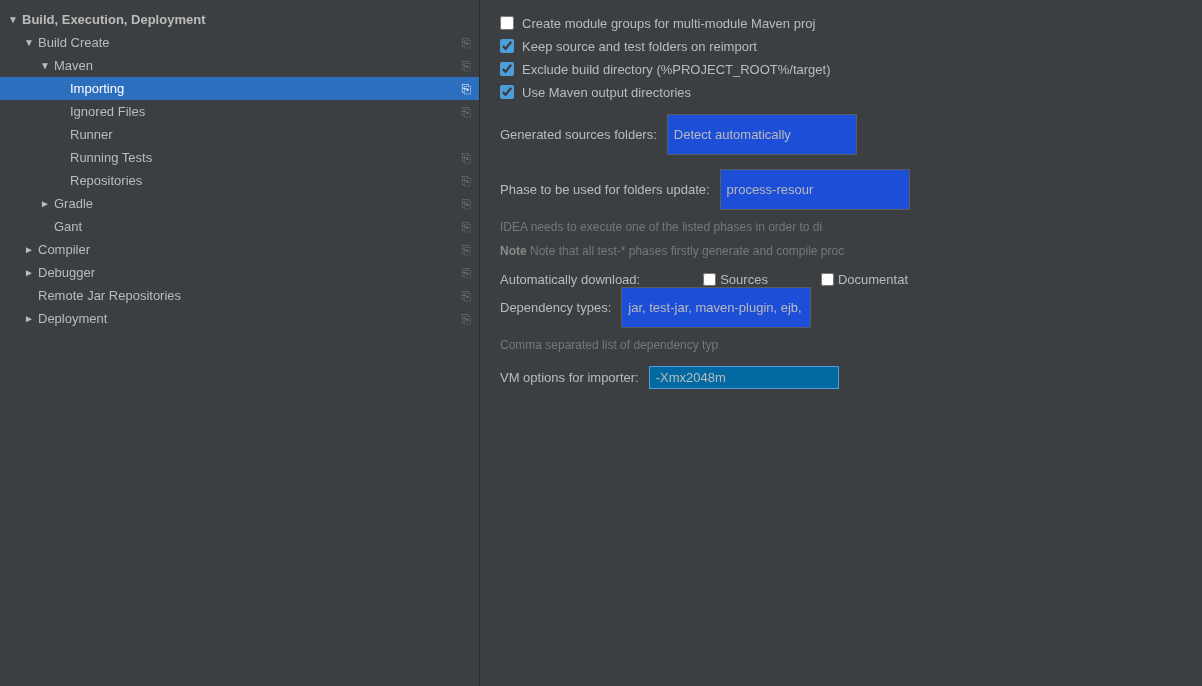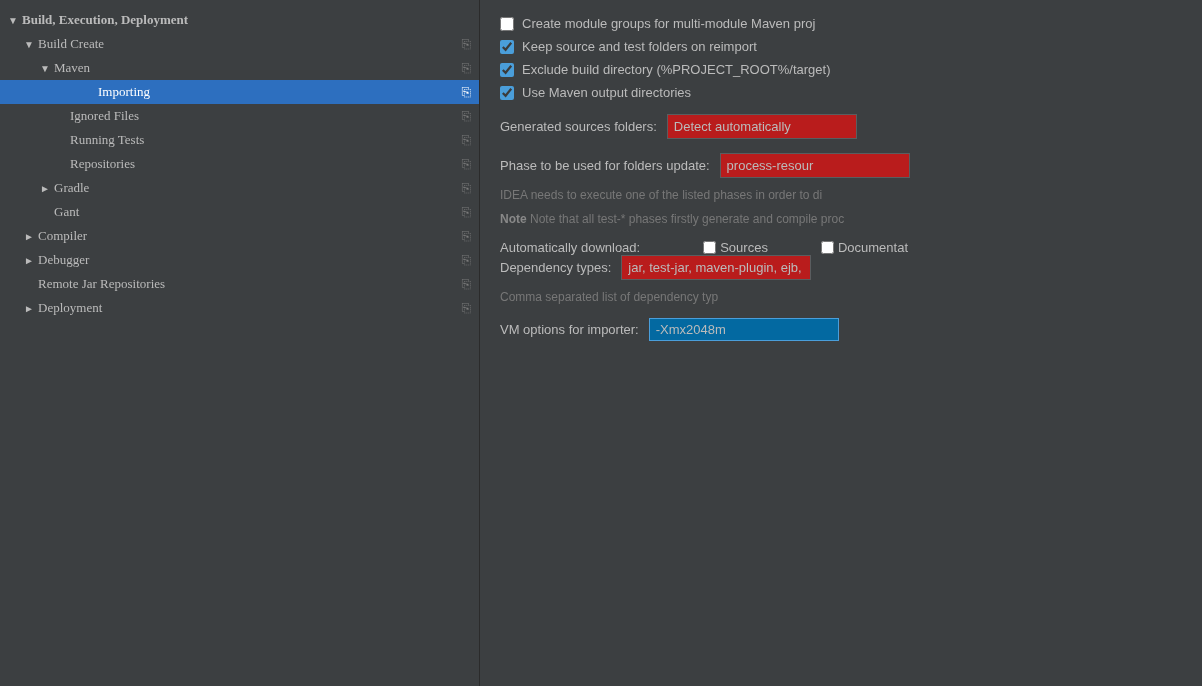--- a/index.html
+++ b/index.html
@@ -28,40 +28,38 @@
       display: flex;
       align-items: center;
       padding: 4px 8px;
       cursor: pointer;
       white-space: nowrap;
       position: relative;
     }
     .tree-item.selected {
       background: #2d6fbf;
       color: #ffffff;
-      gap: 28px;
     }
     .tree-item.selected .icon-copy {
       color: #ffffff;
     }
 
     .tree-item .arrow {
       width: 14px;
       display: inline-block;
       font-size: 10px;
       color: #bbbbbb;
       flex-shrink: 0;
     }
     .tree-item.selected .arrow {
       color: #ffffff;
     }
 
     .tree-item .label {
       flex: 1;
-      font-family: Liberation Serif, serif;
     }
     .tree-item .icon-copy {
       color: #7a7a7a;
       font-size: 12px;
       margin-left: 4px;
     }
 
     
     .indent-0 { padding-left: 8px; }
     .indent-1 { padding-left: 24px; }
@@ -78,21 +76,21 @@
     }
 
     .setting-row {
       display: flex;
       align-items: center;
       margin-bottom: 10px;
     }
 
     .checkbox-row {
       display: flex;
-      align-items: flex-end;
+      align-items: flex-start;
       margin-bottom: 8px;
     }
 
     .checkbox-row input[type="checkbox"] {
       margin-right: 8px;
       width: 14px;
       height: 14px;
       flex-shrink: 0;
       accent-color: #4a9eda;
     }
@@ -101,24 +99,24 @@
       color: #bbbbbb;
     }
 
     .field-label {
       color: #bbbbbb;
       margin-right: 10px;
       white-space: nowrap;
     }
 
     .text-input {
-      background: #b91c1c;
+      background: #1d4ed8;
       border: 1px solid #5a5d5f;
       color: #bbbbbb;
-      padding: 4px 6px;
+      padding: 12px 6px;
       font-size: 13px;
       min-width: 180px;
     }
 
     .text-input-highlighted {
       background: #0369a1;
       border: 1px solid #4a9eda;
       color: #bbbbbb;
       padding: 3px 6px;
       font-size: 13px;
@@ -178,20 +176,24 @@
       <span class="label">Importing</span>
       <span class="icon-copy">⎘</span>
     </div>
     <div class="tree-item indent-3">
       <span class="arrow"></span>
       <span class="label">Ignored Files</span>
       <span class="icon-copy">⎘</span>
     </div>
     <div class="tree-item indent-3">
       <span class="arrow"></span>
+      <span class="label">Runner</span>
+    </div>
+    <div class="tree-item indent-3">
+      <span class="arrow"></span>
       <span class="label">Running Tests</span>
       <span class="icon-copy">⎘</span>
     </div>
     <div class="tree-item indent-3">
       <span class="arrow"></span>
       <span class="label">Repositories</span>
       <span class="icon-copy">⎘</span>
     </div>
     <div class="tree-item indent-2">
       <span class="arrow">►</span>

